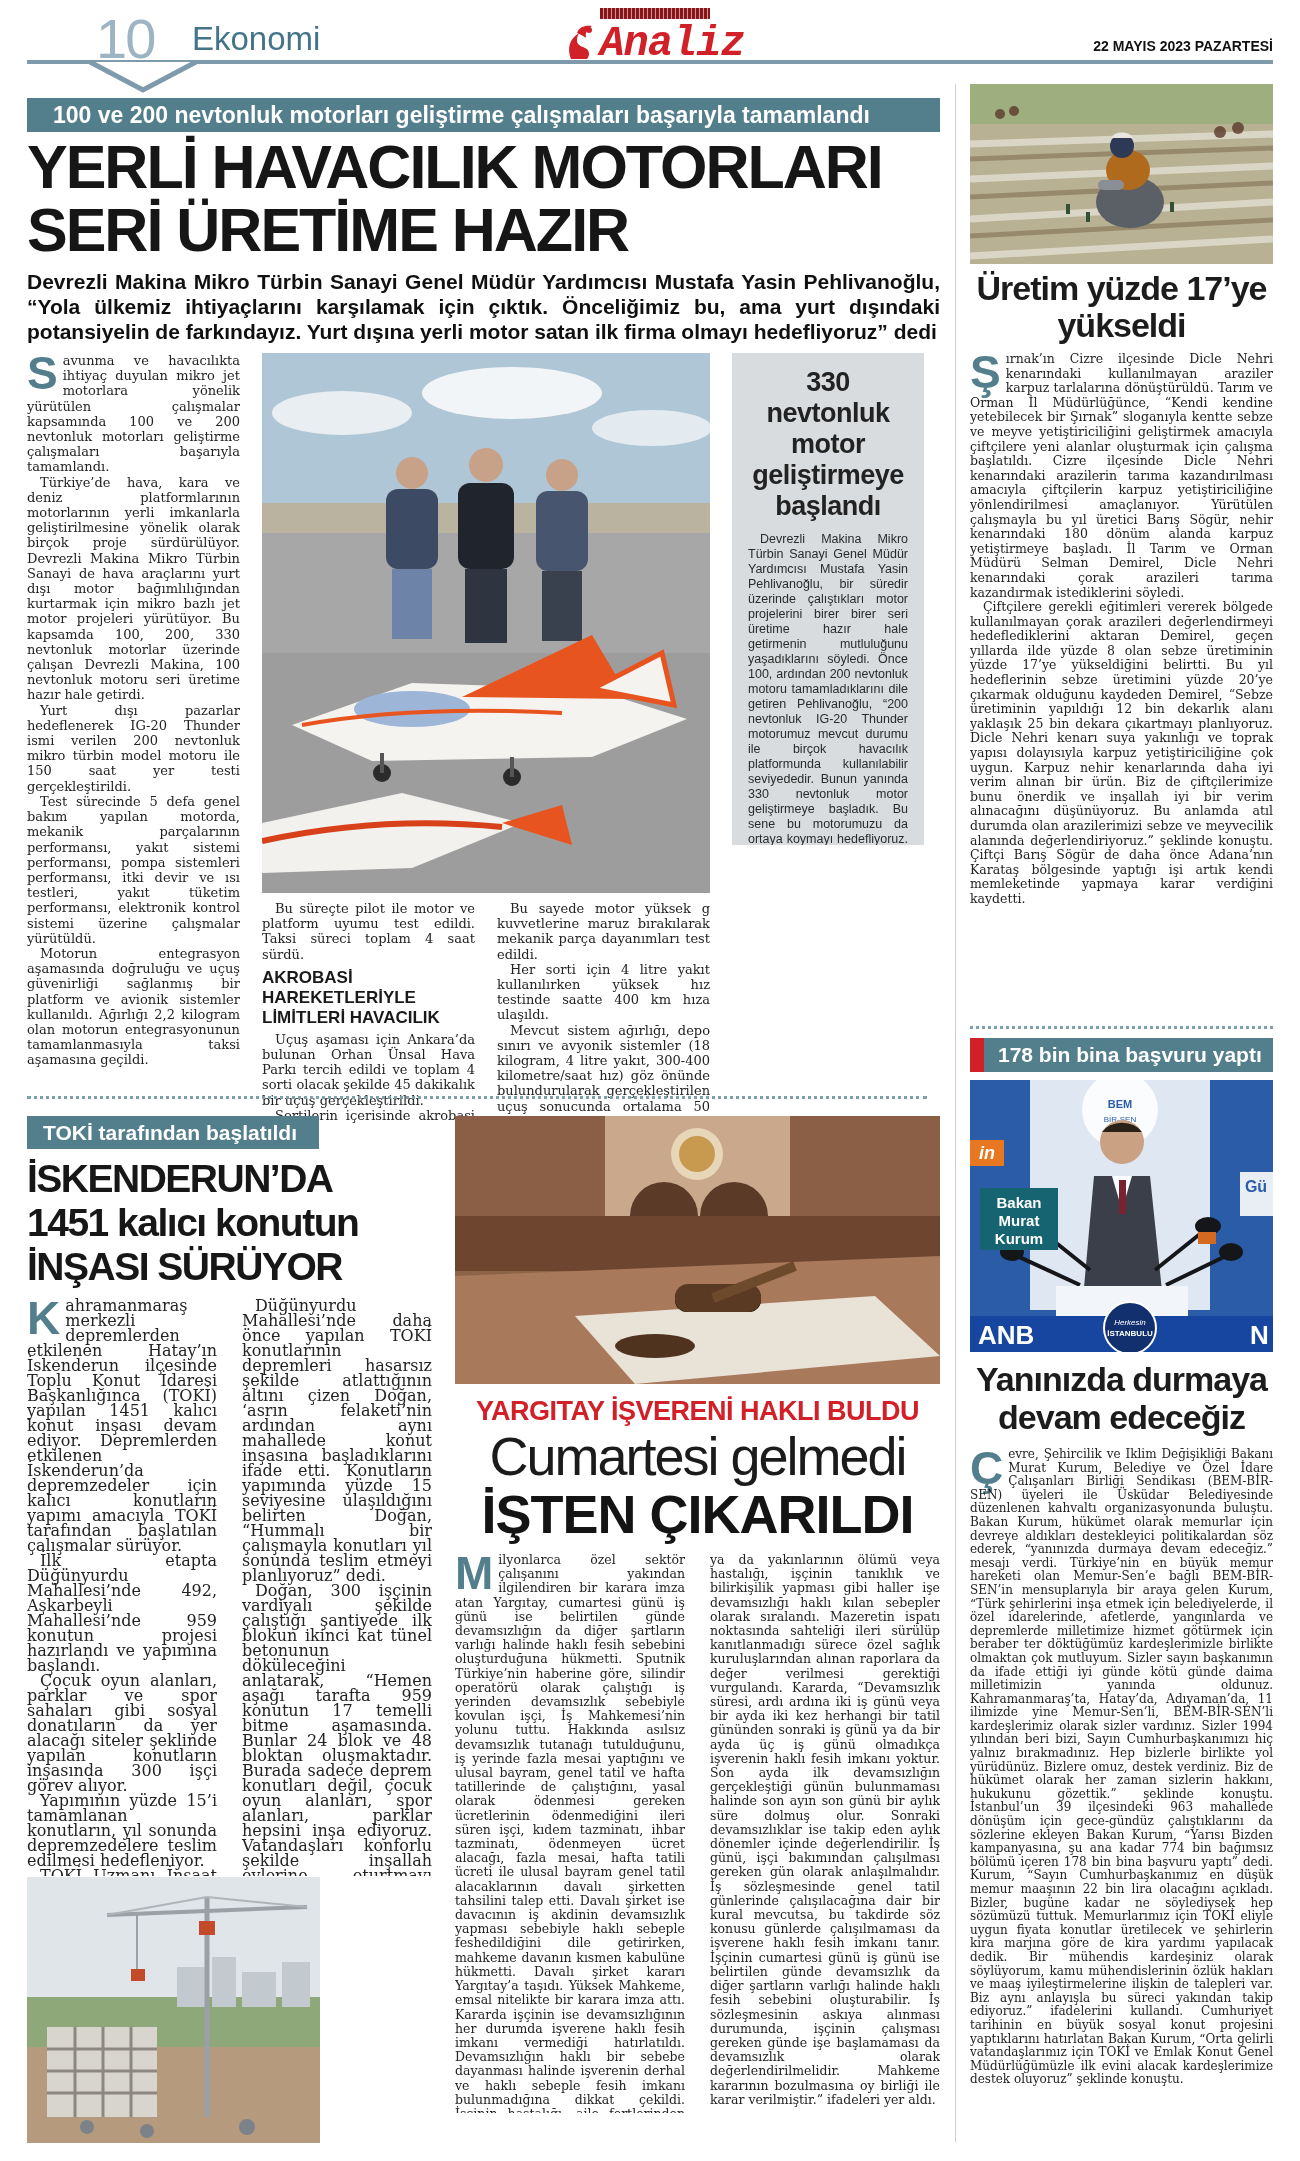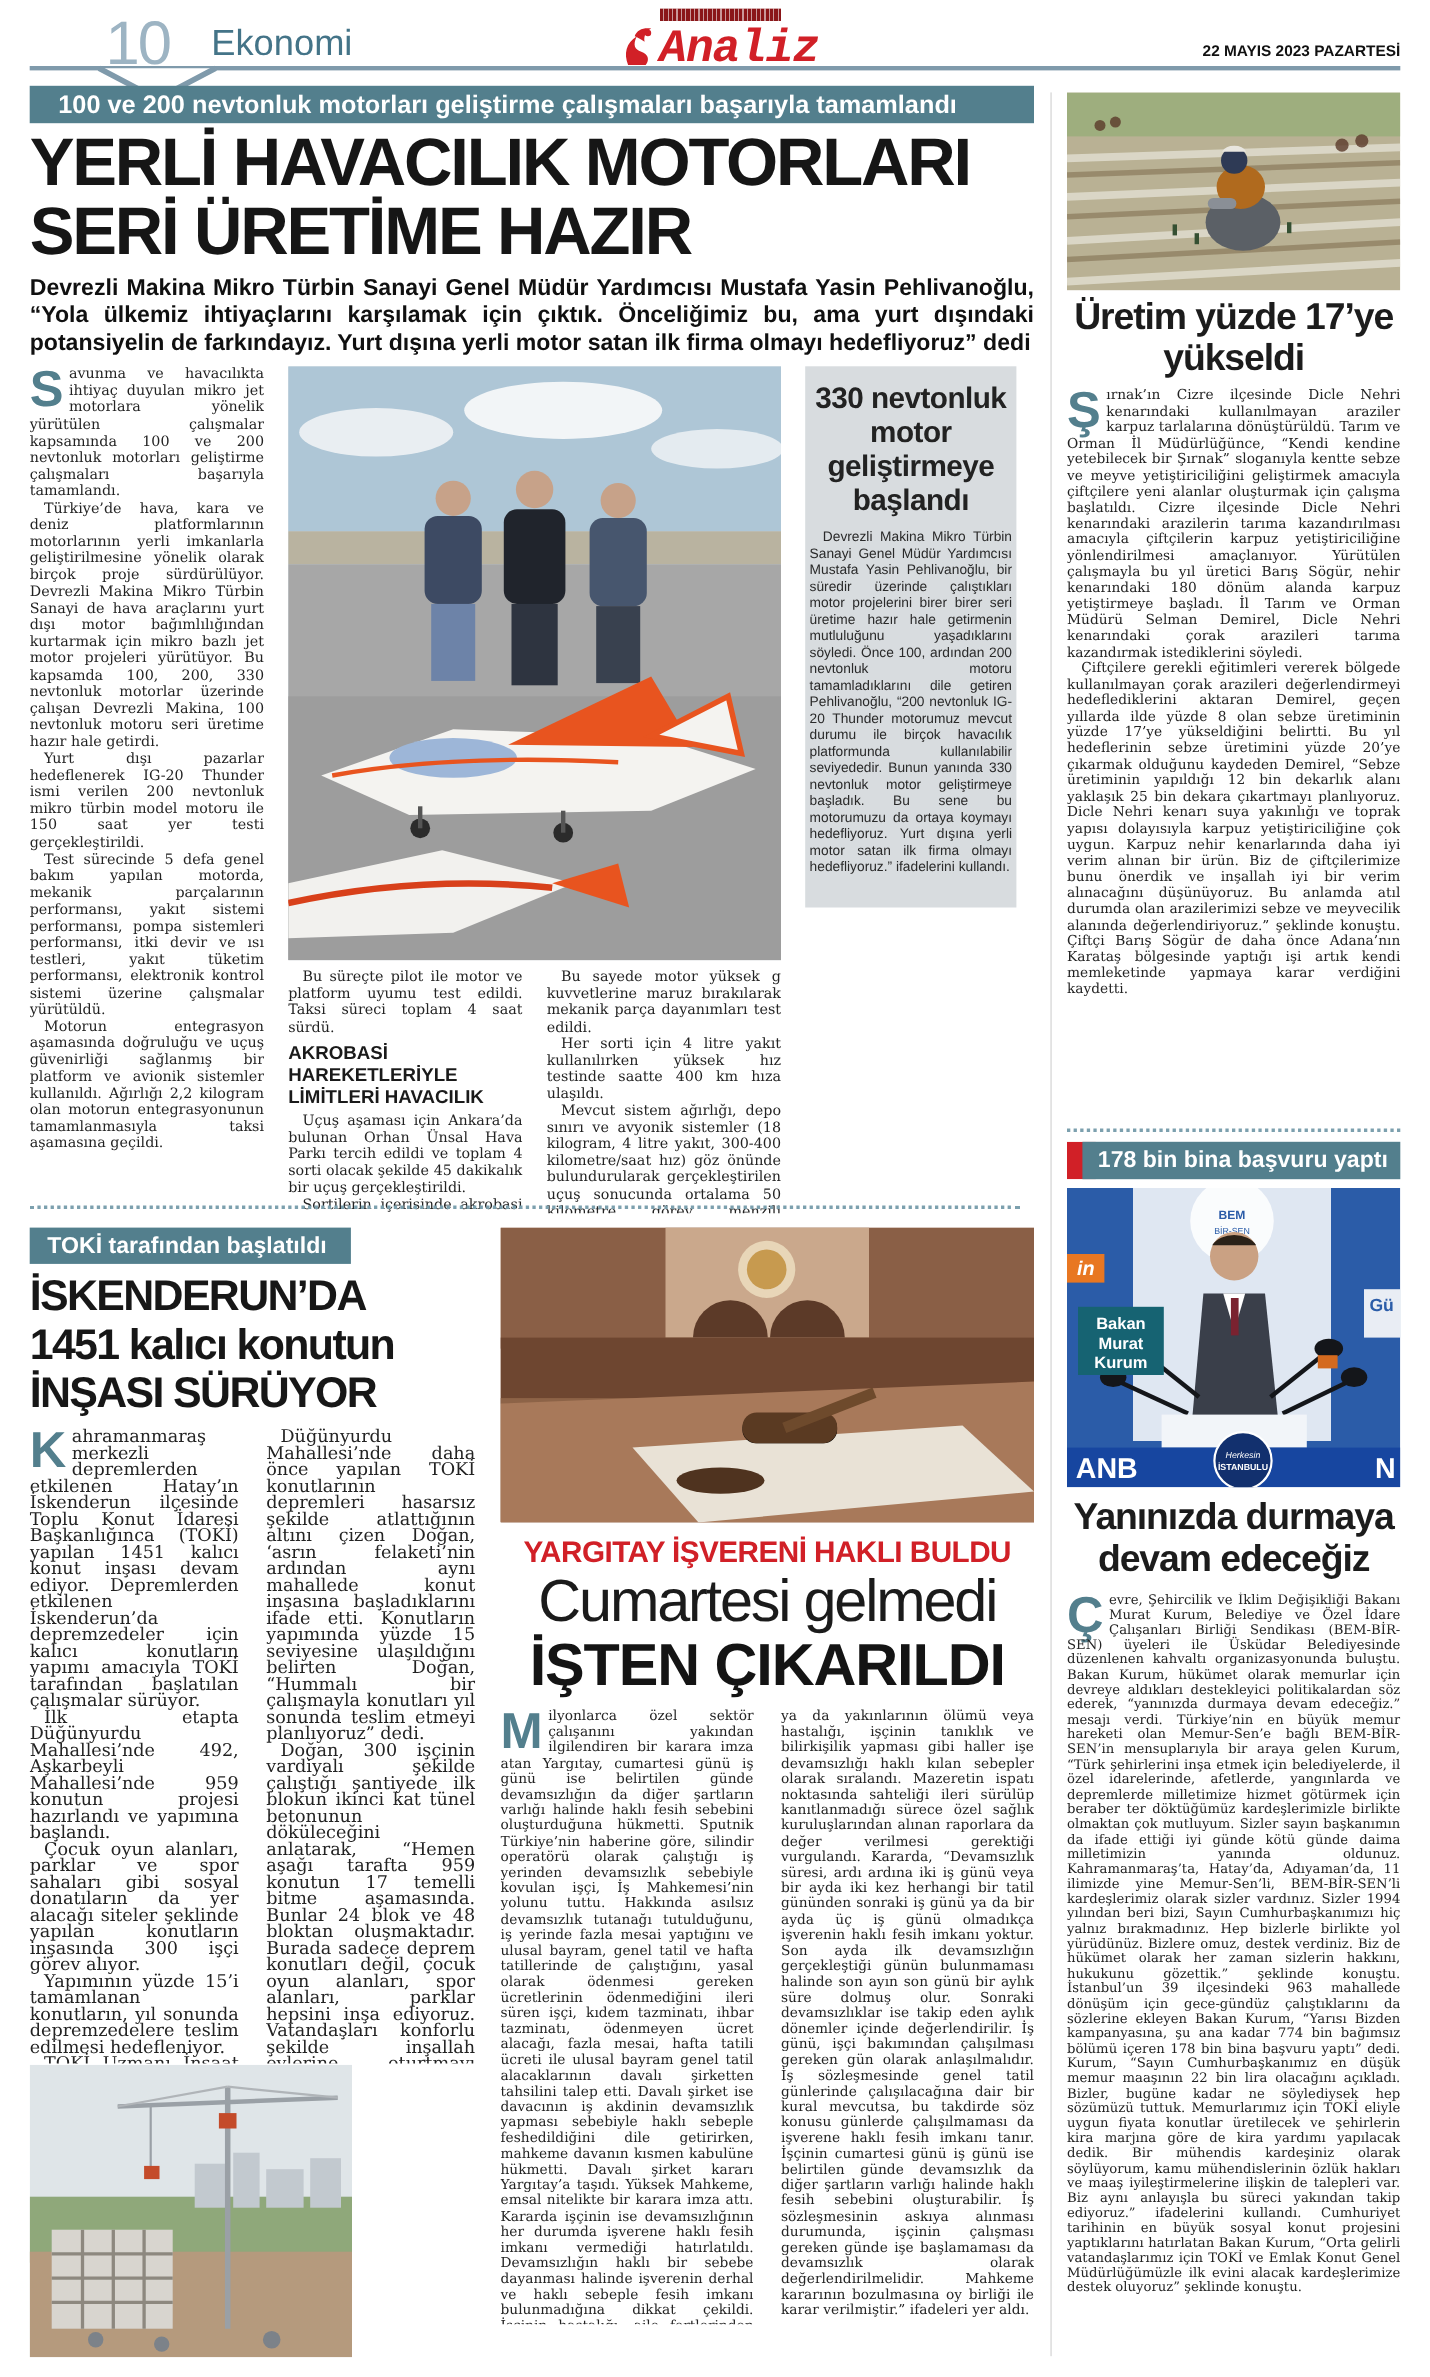--- a/index.html
+++ b/index.html
@@ -22,32 +22,32 @@
   .kicker-banner { background:#537f8d; color:#fff; font-weight:700; }
   .dotted-sep { position:absolute; border-top:3px dotted #7ca0ae; }
   .v-divider { position:absolute; width:1px; background:#cfcfcf; }
   p.body-p { font-family:"DejaVu Serif", serif; color:#232323; text-align:justify; }
   p.indent { text-indent:13px; }
   p.dropcap::first-letter { float:left; font-family:"Liberation Sans", sans-serif; font-weight:700;
       font-size:46px; line-height:0.78; color:#537f8d; padding:3px 5px 0 0; }
 
   
   .main-article { position:absolute; left:27px; top:78px; width:913px; }
-  .main-article .kicker-banner { height:34px; line-height:34px; font-size:23px; padding-left:26px; margin-bottom:4px; }
+  .main-article .kicker-banner { height:34px; line-height:34px; font-size:23px; padding-left:26px; margin-bottom:4px;margin-top:20px; }
   .main-headline { font-size:61px; font-weight:900; color:#161616; letter-spacing:-2px; line-height:63px; }
   .main-deck { margin-top:7px; font-size:21px; font-weight:700; color:#101010; line-height:25px; text-align:justify; }
   .main-body { margin-top:9px; display:grid; grid-template-columns:213px 213px 213px 192px; column-gap:22px; grid-template-rows:540px 230px; }
   .main-col1 { grid-column:1; grid-row:1 / 3; overflow:hidden; }
   .main-photo-cell { grid-column:2 / 4; grid-row:1; }
   .main-col2 { grid-column:2; grid-row:2; overflow:hidden; padding-top:8px; }
   .main-col3 { grid-column:3; grid-row:2; overflow:hidden; padding-top:8px; }
   .main-sidebar { grid-column:4; grid-row:1 / 3; }
   .main-article p.body-p { font-size:13px; line-height:15.2px; }
   .inner-subhead { font-size:17px; font-weight:800; color:#1a1a1a; line-height:20px; margin:6px 0 4px; }
-  .sidebar-box { background:#d8dcdf; padding:14px 4px; height:492px; overflow:hidden; }
+  .sidebar-box { background:#d8dcdf; padding:14px 16px; height:492px; overflow:hidden; }
   .sidebar-title { font-size:27px; line-height:31px; font-weight:600; color:#222; text-align:center; margin-bottom:10px; letter-spacing:-0.5px; }
   .sidebar-text { font-size:12.5px; line-height:15px; color:#2a2a2a; text-align:justify; text-indent:12px; }
 
   
   .right-col { position:absolute; left:970px; top:84px; width:303px; }
   .rc-photo { width:303px; height:180px; display:block; }
   .rc-headline { font-size:34px; line-height:37px; font-weight:600; letter-spacing:-1px; color:#1c1c1c; text-align:center; margin:6px 0 8px; }
   .rc-body { height:660px; overflow:hidden; }
   .rc-body p.body-p { font-size:12.5px; line-height:14.6px; }
   .banner-178 { position:absolute; left:970px; top:1038px; width:303px; height:34px; }

